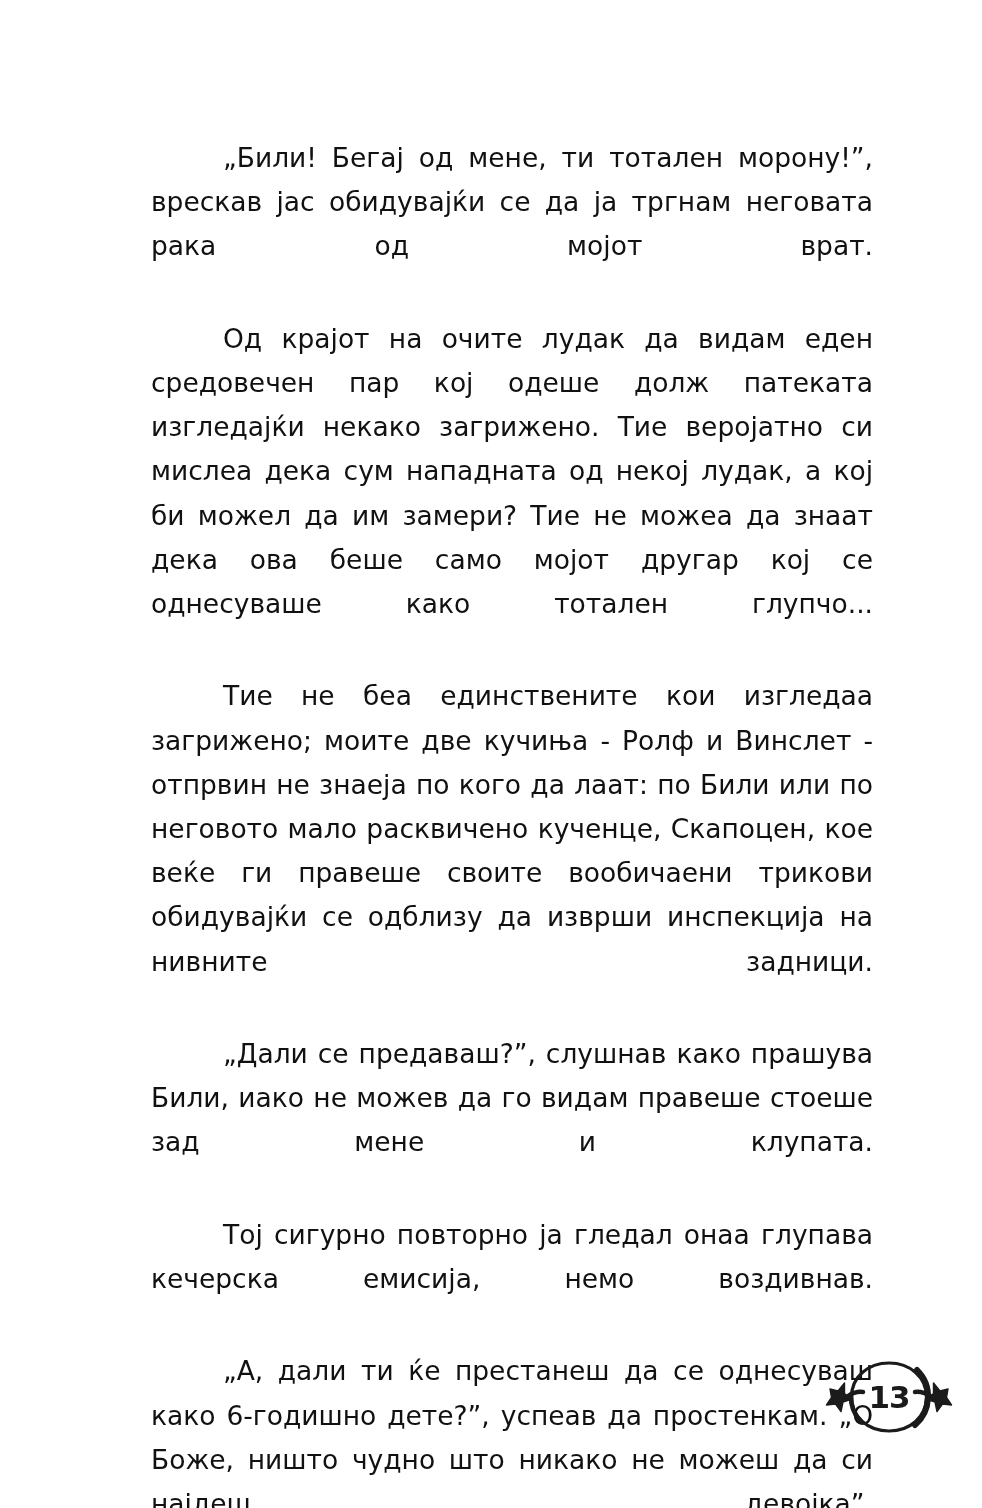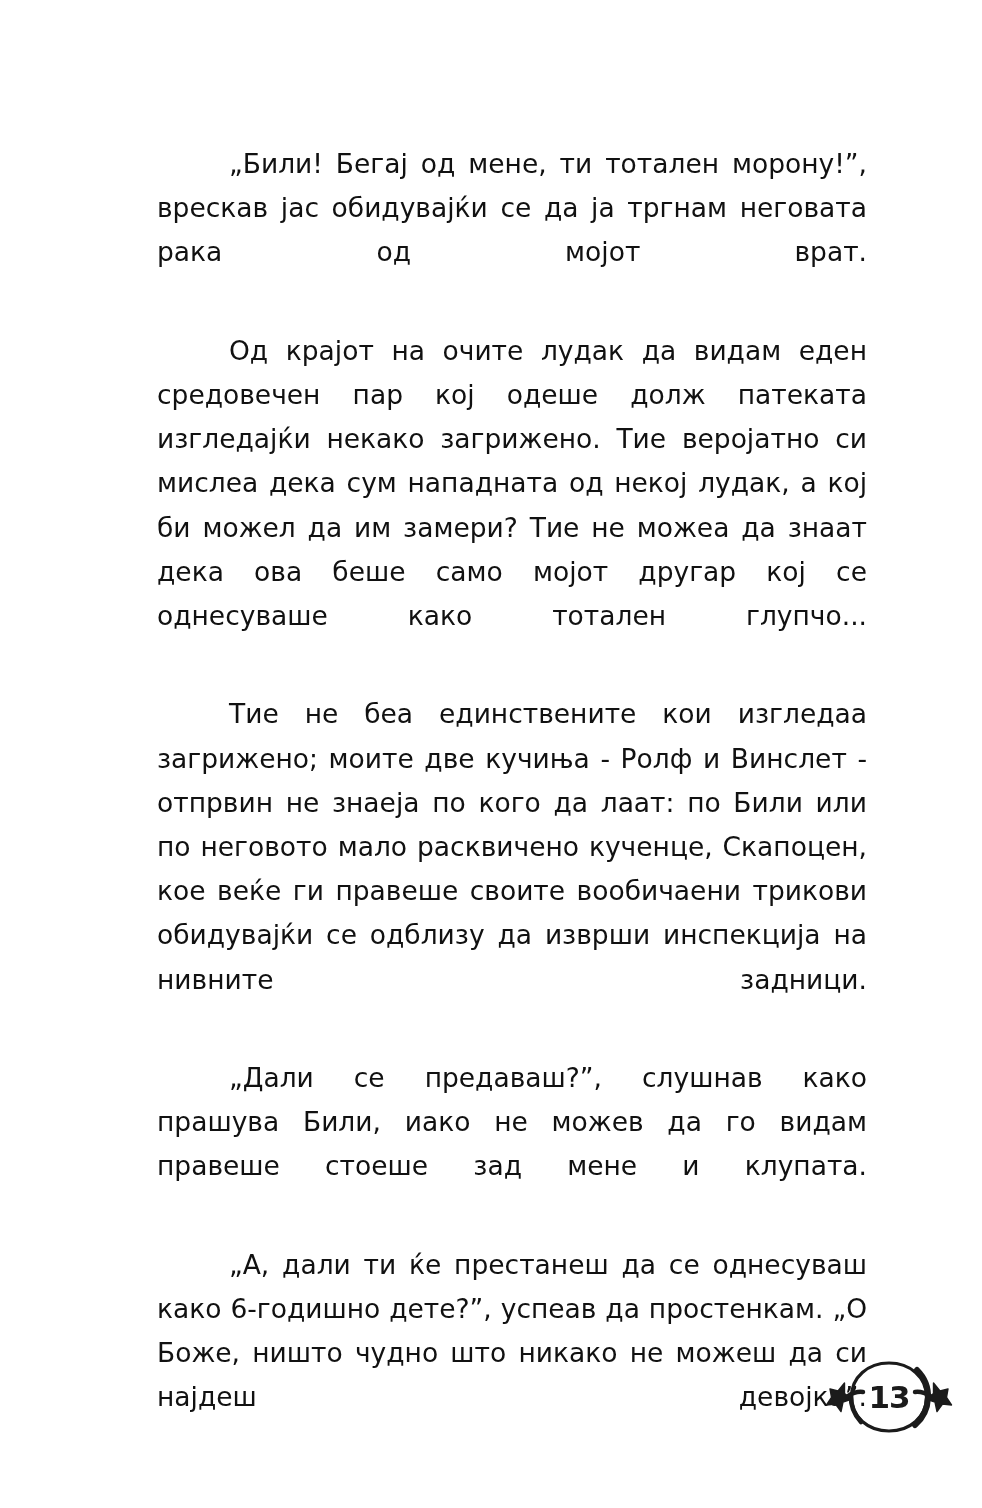--- a/index.html
+++ b/index.html
@@ -18,21 +18,21 @@
   }
 
   .text-column {
     position: absolute;
     left: 147px;
     top: 132px;
     width: 730px;
   }
 
   .para {
-    margin: 10px;
+    margin: 4px;
     font-family: "DejaVu Sans", sans-serif;
     font-size: 26.5px;
     line-height: 44.2px;
     color: #111111;
     text-align: justify;
     text-justify: inter-word;
     text-indent: 72px;
     hyphens: manual;
     -webkit-hyphens: manual;
     letter-spacing: 0px;
@@ -72,20 +72,21 @@
 </head>
 <body>
 
 <div class="page">
 
   <div class="text-column">
     <p class="para">„Били! Бегај од мене, ти тотален морону!”, врескав јас обидувајќи се да ја тргнам неговата рака од мојот врат.</p>
     <p class="para">Од крајот на очите лудак да видам еден средовечен пар кој одеше долж патеката изгледајќи некако загрижено. Тие веројатно си мислеа дека сум нападната од некој лудак, а кој би можел да им замери? Тие не можеа да знаат дека ова беше само мојот другар кој се однесуваше како тотален глупчо...</p>
     <p class="para">Тие не беа единствените кои изгледаа загрижено; моите две кучиња - Ролф и Винслет - отпрвин не знаеја по кого да лаат: по Били или по неговото мало расквичено кученце, Скапоцен, кое веќе ги правеше своите вообичаени трикови обидувајќи се одблизу да изврши инспекција на нивните задници.</p>
     <p class="para">„Дали се предаваш?”, слушнав како прашува Били, иако не можев да го видам правеше стоеше зад мене и клупата.</p>
+    <p class="para">Тој сигурно повторно ја гледал онаа глупава кечерска емисија, немо воздивнав.</p>
     <p class="para">„А, дали ти ќе престанеш да се однесуваш како 6-годишно дете?”, успеав да простенкам. „О Боже, ништо чудно што никако не можеш да си најдеш девојка”.</p>
 
   </div>
 
   <div class="page-number-ornament">
     <svg class="ornament-svg" width="180" height="96" viewBox="0 0 180 96">
 
       <path d="M31 39 L39 41 L45.5 33 L45.5 43.5 L53 49 L44 52 L42 61.5 L36.5 54 L27.5 55 L32.5 47.5 Z" fill="#1b1b1b" stroke="#1b1b1b" stroke-width="1.4" stroke-linejoin="round"></path>
 
       <path d="M49 46 C 55 42, 60 41.5, 64 42" fill="none" stroke="#1b1b1b" stroke-width="4.5" stroke-linecap="round"></path>

